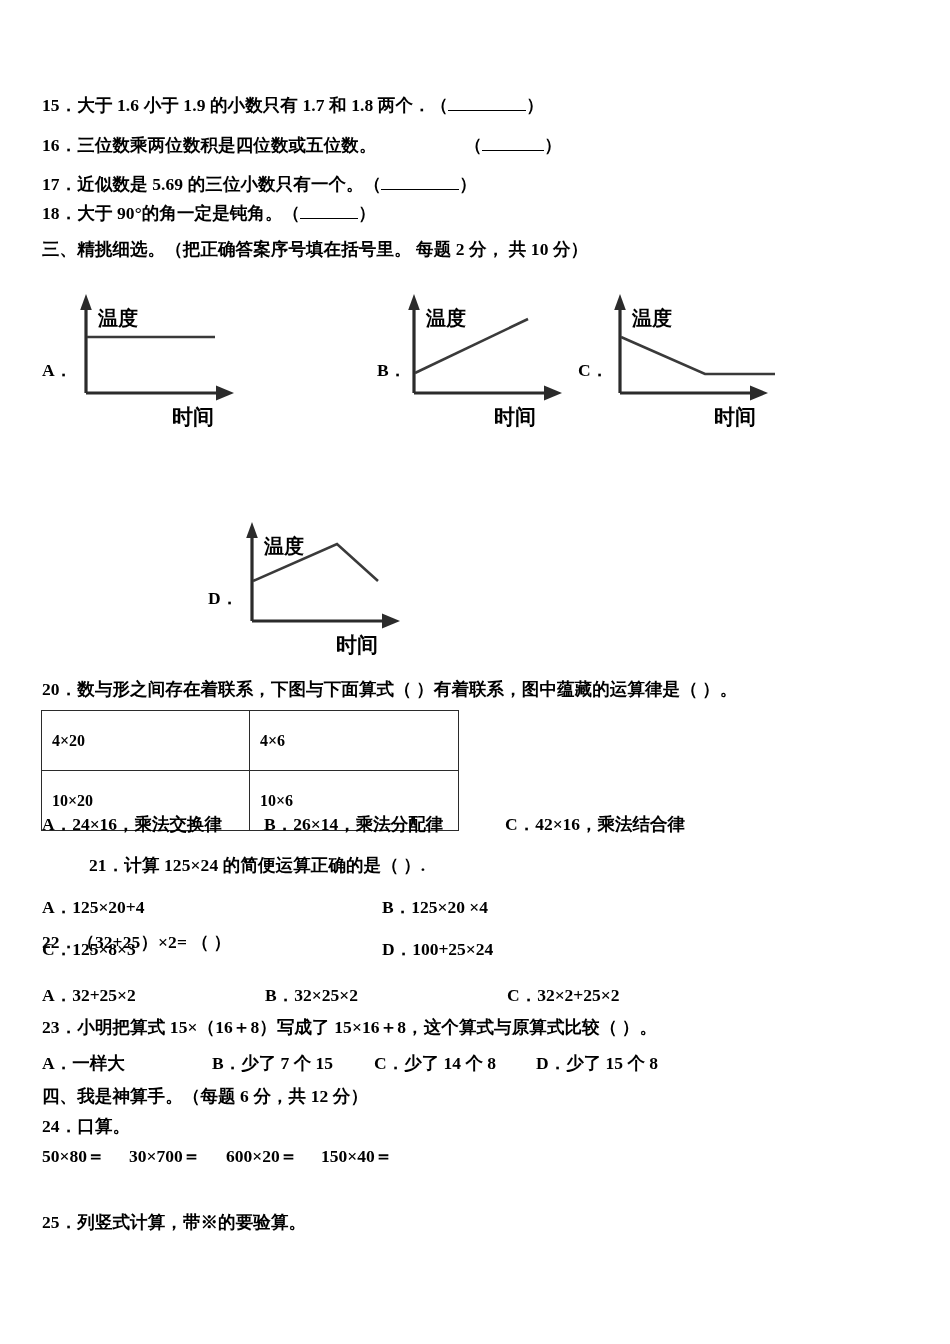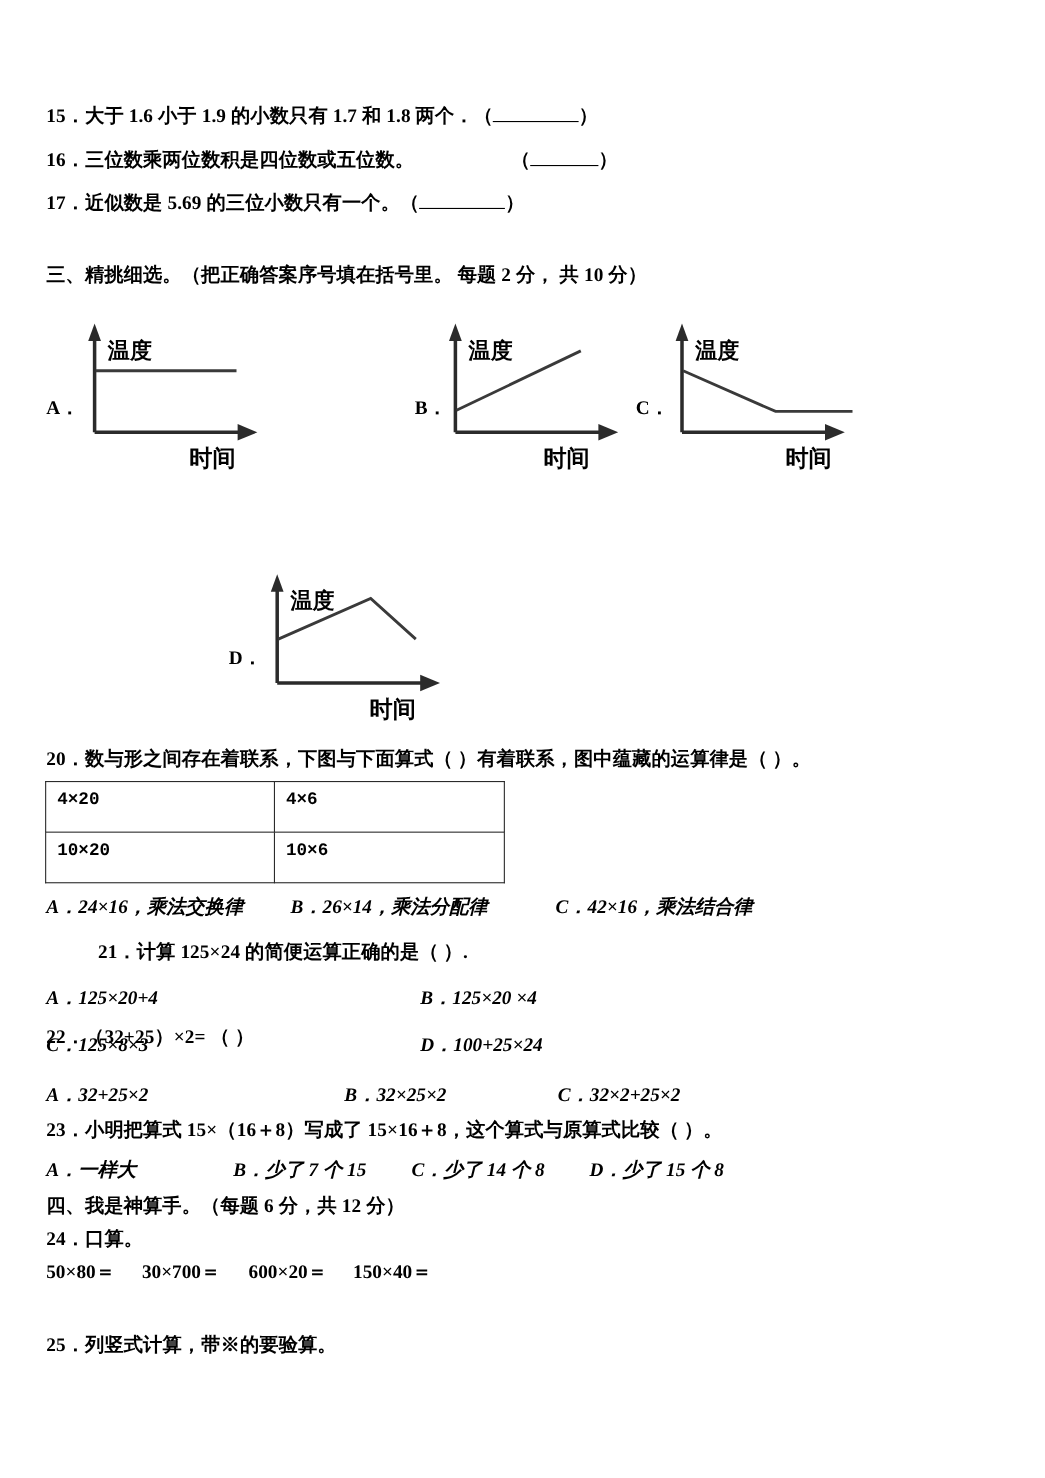--- a/index.html
+++ b/index.html
@@ -45,21 +45,20 @@
   
   .optrow {
     position: absolute;
     font-size: 17.5px;
     font-weight: bold;
     white-space: nowrap;
   }
   .optrow .opt {
     position: absolute;
     white-space: nowrap;
-    font-style: italic;
   }
 
   
   .graph {
     position: absolute;
   }
   .graph svg { display: block; }
   .opt-letter {
     position: absolute;
     font-size: 17.5px;
@@ -70,22 +69,22 @@
   
   .q20-table {
     position: absolute;
     border-collapse: collapse;
     table-layout: fixed;
   }
   .q20-table td {
     border: 1.6px solid #2b2b2b;
     font-size: 16px;
     font-weight: bold;
-    font-family: Liberation Mono, monospace;
-    padding: 7px 10px 20px 10px;
+    font-family: Liberation Serif, serif;
+    padding: 21px 10px 20px 10px;
     vertical-align: top;
   }
 
   
   .calcrow {
     position: absolute;
     font-size: 17.5px;
     font-weight: bold;
     white-space: nowrap;
   }
@@ -103,20 +102,23 @@
   </div>
 
   <div class="line" style="left:42px; top:135px;">
     <span>16．</span><span>三位数乘两位数积是四位数或五位数。</span><span>　　　　　</span><span>（</span><span class="blank-u b-md"></span><span>）</span>
   </div>
 
   <div class="line" style="left:42px; top:174px;">
     <span>17．</span><span>近似数是 5.69 的三位小数只有一个。（</span><span class="blank-u b-lg"></span><span>）</span>
   </div>
 
+  <div class="line" style="left:42px; top:203px;">
+    <span>18．</span><span>大于 90°的角一定是钝角。（</span><span class="blank-u b-sm"></span><span>）</span>
+  </div>
 
   <div class="line" style="left:42px; top:239px;">三、精挑细选。（把正确答案序号填在括号里。 每题 2 分， 共 10 分）</div>
 
 
   <div class="opt-letter" style="left:42px; top:358px;">A．</div>
   <div class="graph" style="left:72px; top:292px;">
     <svg width="200" height="150" viewBox="0 0 200 150">
 
       <line x1="14" y1="14" x2="14" y2="101" stroke="#2b2b2b" stroke-width="3.2"></line>
       <polygon points="14,2 8.2,18 19.8,18" fill="#2b2b2b"></polygon>
@@ -208,21 +210,21 @@
     <span class="opt" style="left:42px;"><span>C．</span><span>125×8×3</span></span>
     <span class="opt" style="left:382px;"><span>D．</span><span>100+25×24</span></span>
   </div>
 
   <div class="line" style="left:42px; top:932px;">
     <span>22．</span><span>（32+25）×2=        （ ）</span>
   </div>
 
   <div class="optrow" style="left:0px; top:983px; width:950px; height:24px;">
     <span class="opt" style="left:42px;"><span>A．</span><span>32+25×2</span></span>
-    <span class="opt" style="left:265px;margin-left:48px;"><span>B．</span><span>32×25×2</span></span>
+    <span class="opt" style="left:265px;"><span>B．</span><span>32×25×2</span></span>
     <span class="opt" style="left:507px;"><span>C．</span><span>32×2+25×2</span></span>
   </div>
 
   <div class="line" style="left:42px; top:1017px;">
     <span>23．</span><span>小明把算式 15×（16＋8）写成了 15×16＋8，这个算式与原算式比较（   ）。</span>
   </div>
 
   <div class="optrow" style="left:0px; top:1051px; width:950px; height:24px;">
     <span class="opt" style="left:42px;"><span>A．</span><span>一样大</span></span>
     <span class="opt" style="left:212px;"><span>B．</span><span>少了 7 个 15</span></span>

